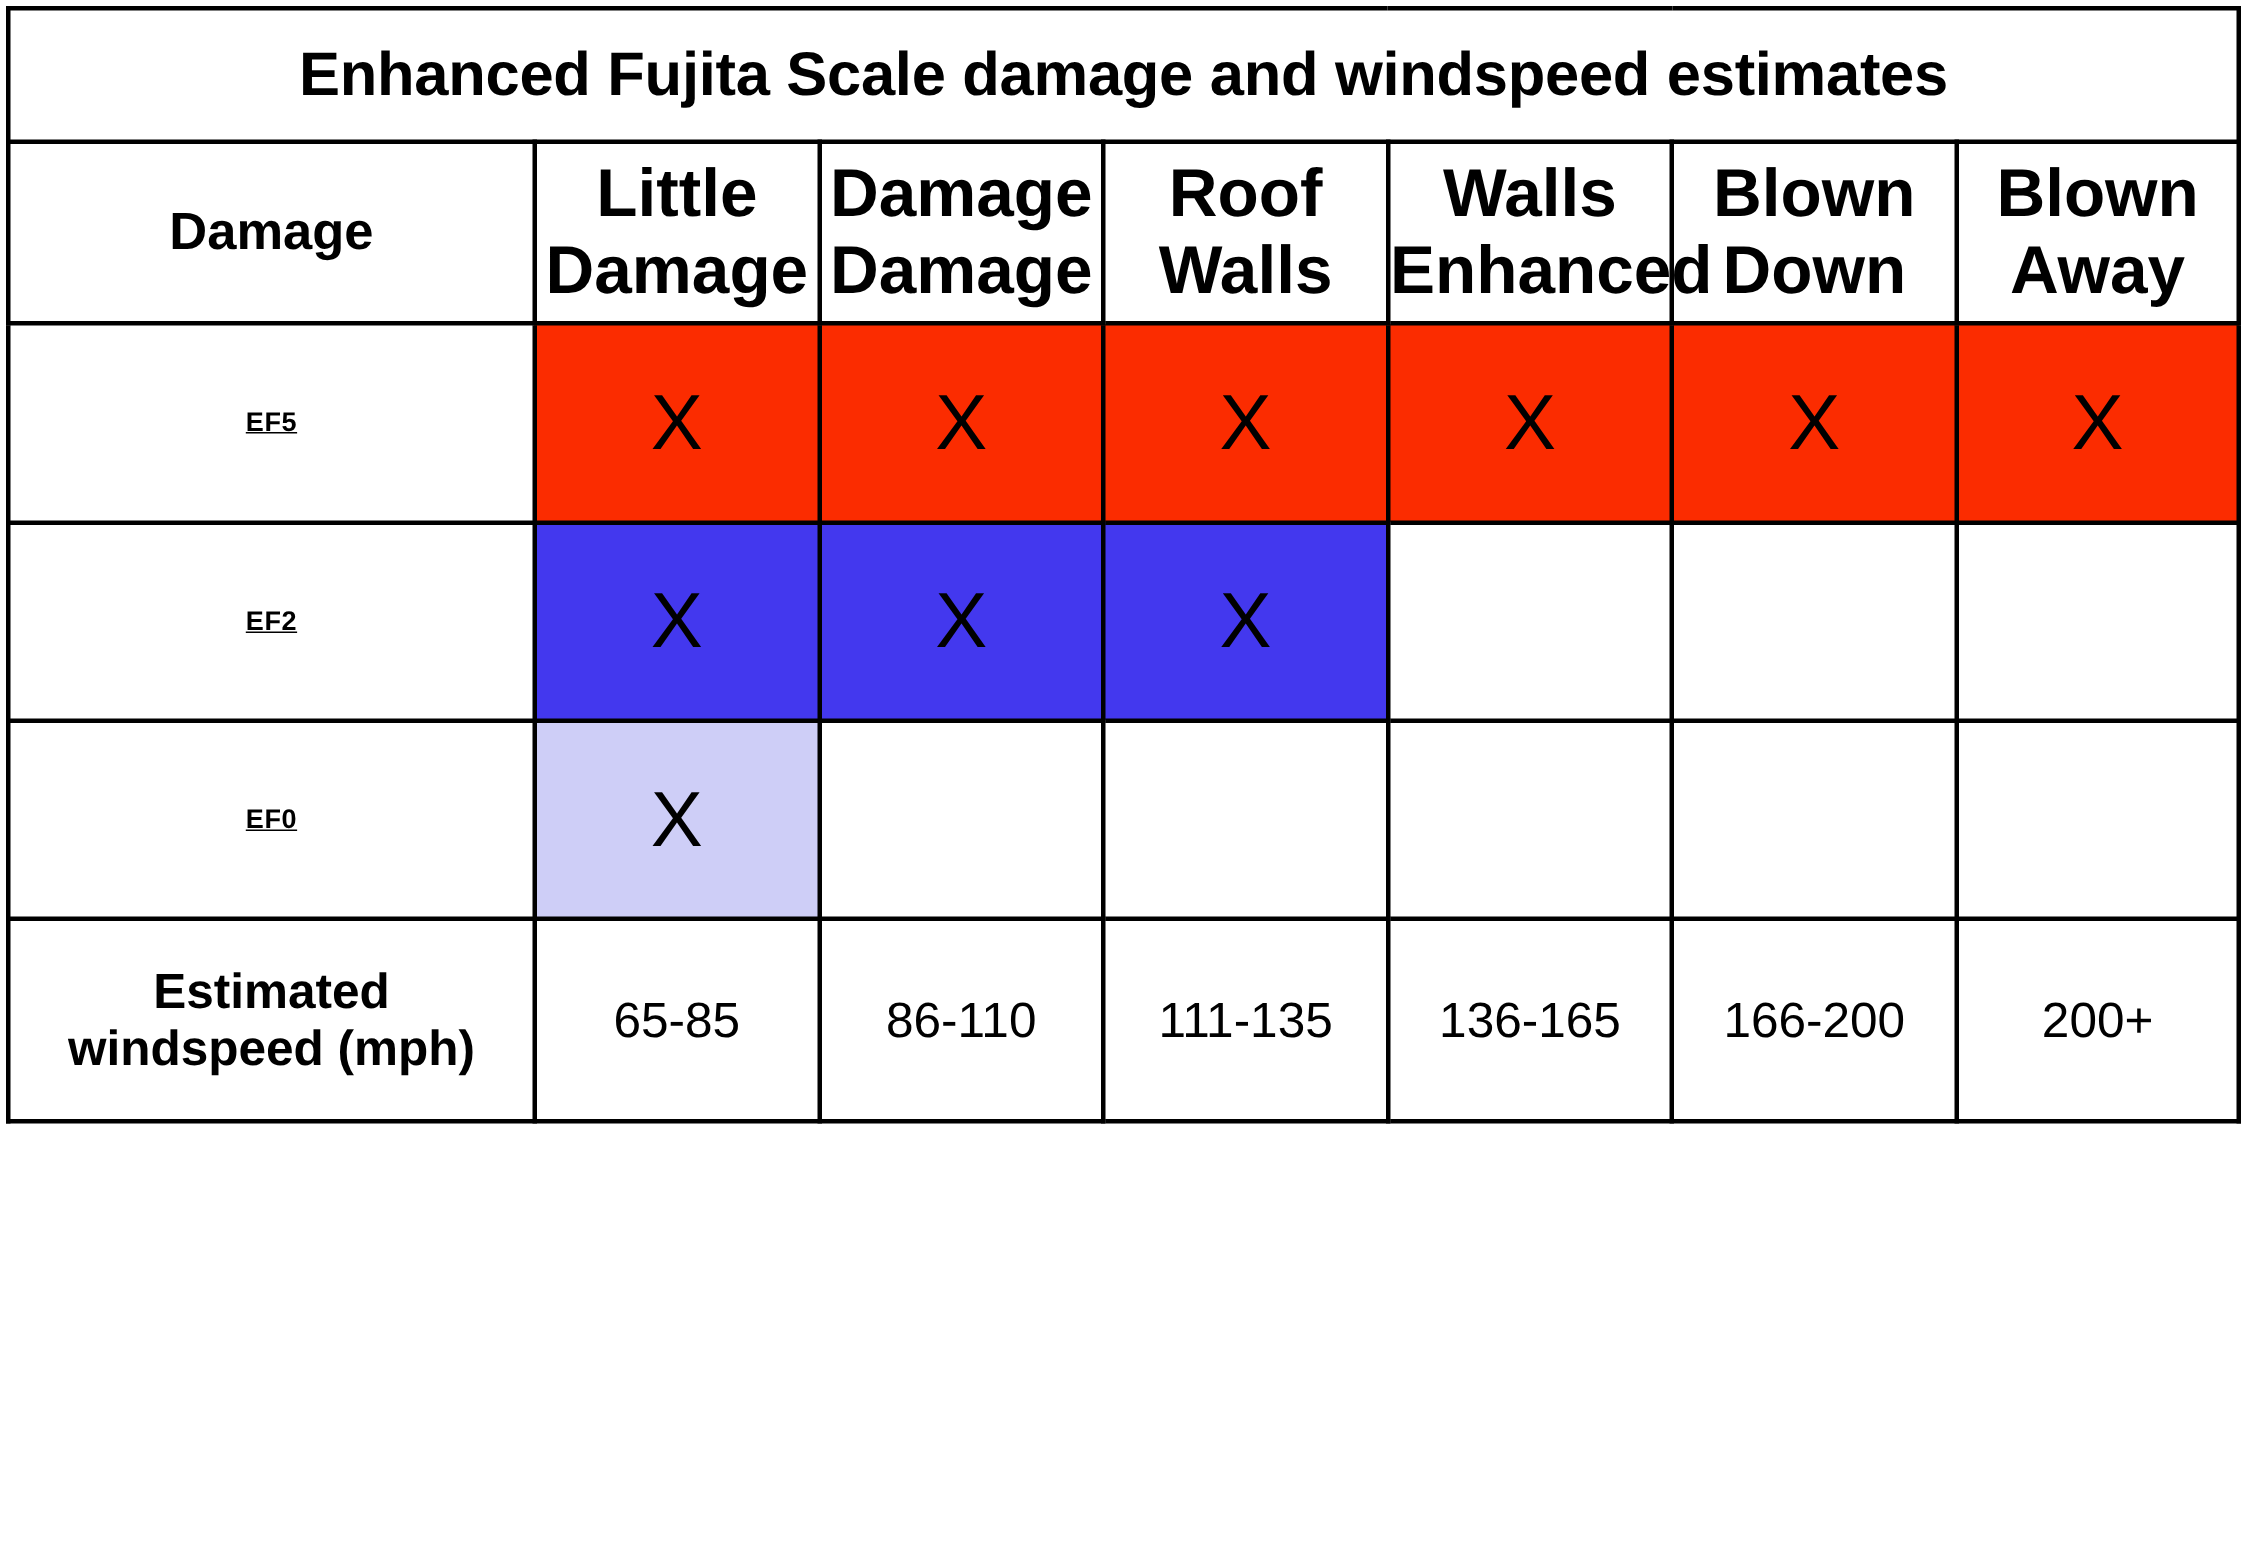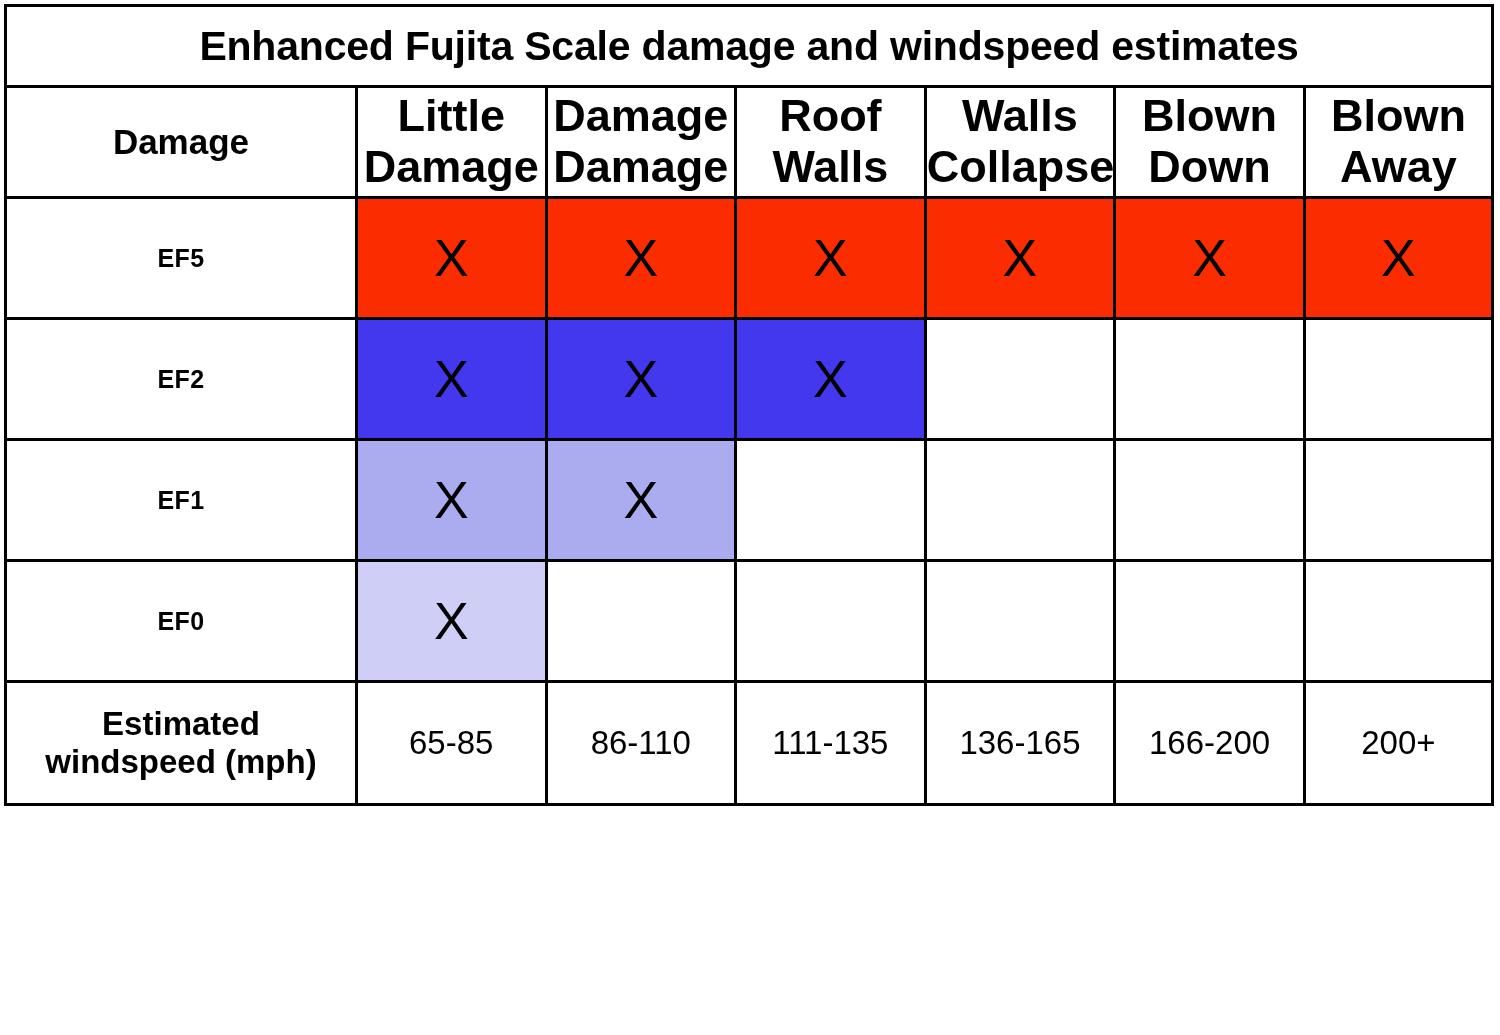--- a/index.html
+++ b/index.html
@@ -58,22 +58,23 @@
   tr.header-row td.corner-cell {
     font-size: 35px;
   }
 
   
   tr.data-row td {
     height: 118px;
   }
   td.row-label {
     font-weight: bold;
-    font-size: 25px;
+    font-size: 18px;
     letter-spacing: 0.4px;
+    text-decoration: underline;
   }
   td.mark-cell {
     font-size: 48px;
     font-weight: normal;
     line-height: 1;
   }
   td.mark-cell .x-glyph {
     display: inline-block;
     font-family: "Liberation Sans", sans-serif;
     font-size: 52px;
@@ -128,21 +129,21 @@
         <td>
           <span>Damage</span><br>
           <span>Damage</span>
         </td>
         <td>
           <span>Roof</span><br>
           <span>Walls</span>
         </td>
         <td>
           <span>Walls</span><br>
-          <span>Collapse</span>
+          <span>Enhanced</span>
         </td>
         <td>
           <span>Blown</span><br>
           <span>Down</span>
         </td>
         <td>
           <span>Blown</span><br>
           <span>Away</span>
         </td>
       </tr>
@@ -162,29 +163,20 @@
       <tr class="data-row">
         <td class="row-label">EF2</td>
         <td class="mark-cell" style="background-color: rgb(67, 56, 238);"><span class="x-glyph">X</span></td>
         <td class="mark-cell" style="background-color: rgb(67, 56, 238);"><span class="x-glyph">X</span></td>
         <td class="mark-cell" style="background-color: rgb(67, 56, 238);"><span class="x-glyph">X</span></td>
         <td class="mark-cell" style="background-color: rgb(255, 255, 255);"><span class="x-glyph"></span></td>
         <td class="mark-cell" style="background-color: rgb(255, 255, 255);"><span class="x-glyph"></span></td>
         <td class="mark-cell" style="background-color: rgb(255, 255, 255);"><span class="x-glyph"></span></td>
       </tr>
 
-      <tr class="data-row">
-        <td class="row-label">EF1</td>
-        <td class="mark-cell" style="background-color: rgb(171, 171, 240);"><span class="x-glyph">X</span></td>
-        <td class="mark-cell" style="background-color: rgb(171, 171, 240);"><span class="x-glyph">X</span></td>
-        <td class="mark-cell" style="background-color: rgb(255, 255, 255);"><span class="x-glyph"></span></td>
-        <td class="mark-cell" style="background-color: rgb(255, 255, 255);"><span class="x-glyph"></span></td>
-        <td class="mark-cell" style="background-color: rgb(255, 255, 255);"><span class="x-glyph"></span></td>
-        <td class="mark-cell" style="background-color: rgb(255, 255, 255);"><span class="x-glyph"></span></td>
-      </tr>
 
       <tr class="data-row">
         <td class="row-label">EF0</td>
         <td class="mark-cell" style="background-color: rgb(206, 206, 247);"><span class="x-glyph">X</span></td>
         <td class="mark-cell" style="background-color: rgb(255, 255, 255);"><span class="x-glyph"></span></td>
         <td class="mark-cell" style="background-color: rgb(255, 255, 255);"><span class="x-glyph"></span></td>
         <td class="mark-cell" style="background-color: rgb(255, 255, 255);"><span class="x-glyph"></span></td>
         <td class="mark-cell" style="background-color: rgb(255, 255, 255);"><span class="x-glyph"></span></td>
         <td class="mark-cell" style="background-color: rgb(255, 255, 255);"><span class="x-glyph"></span></td>
       </tr>

